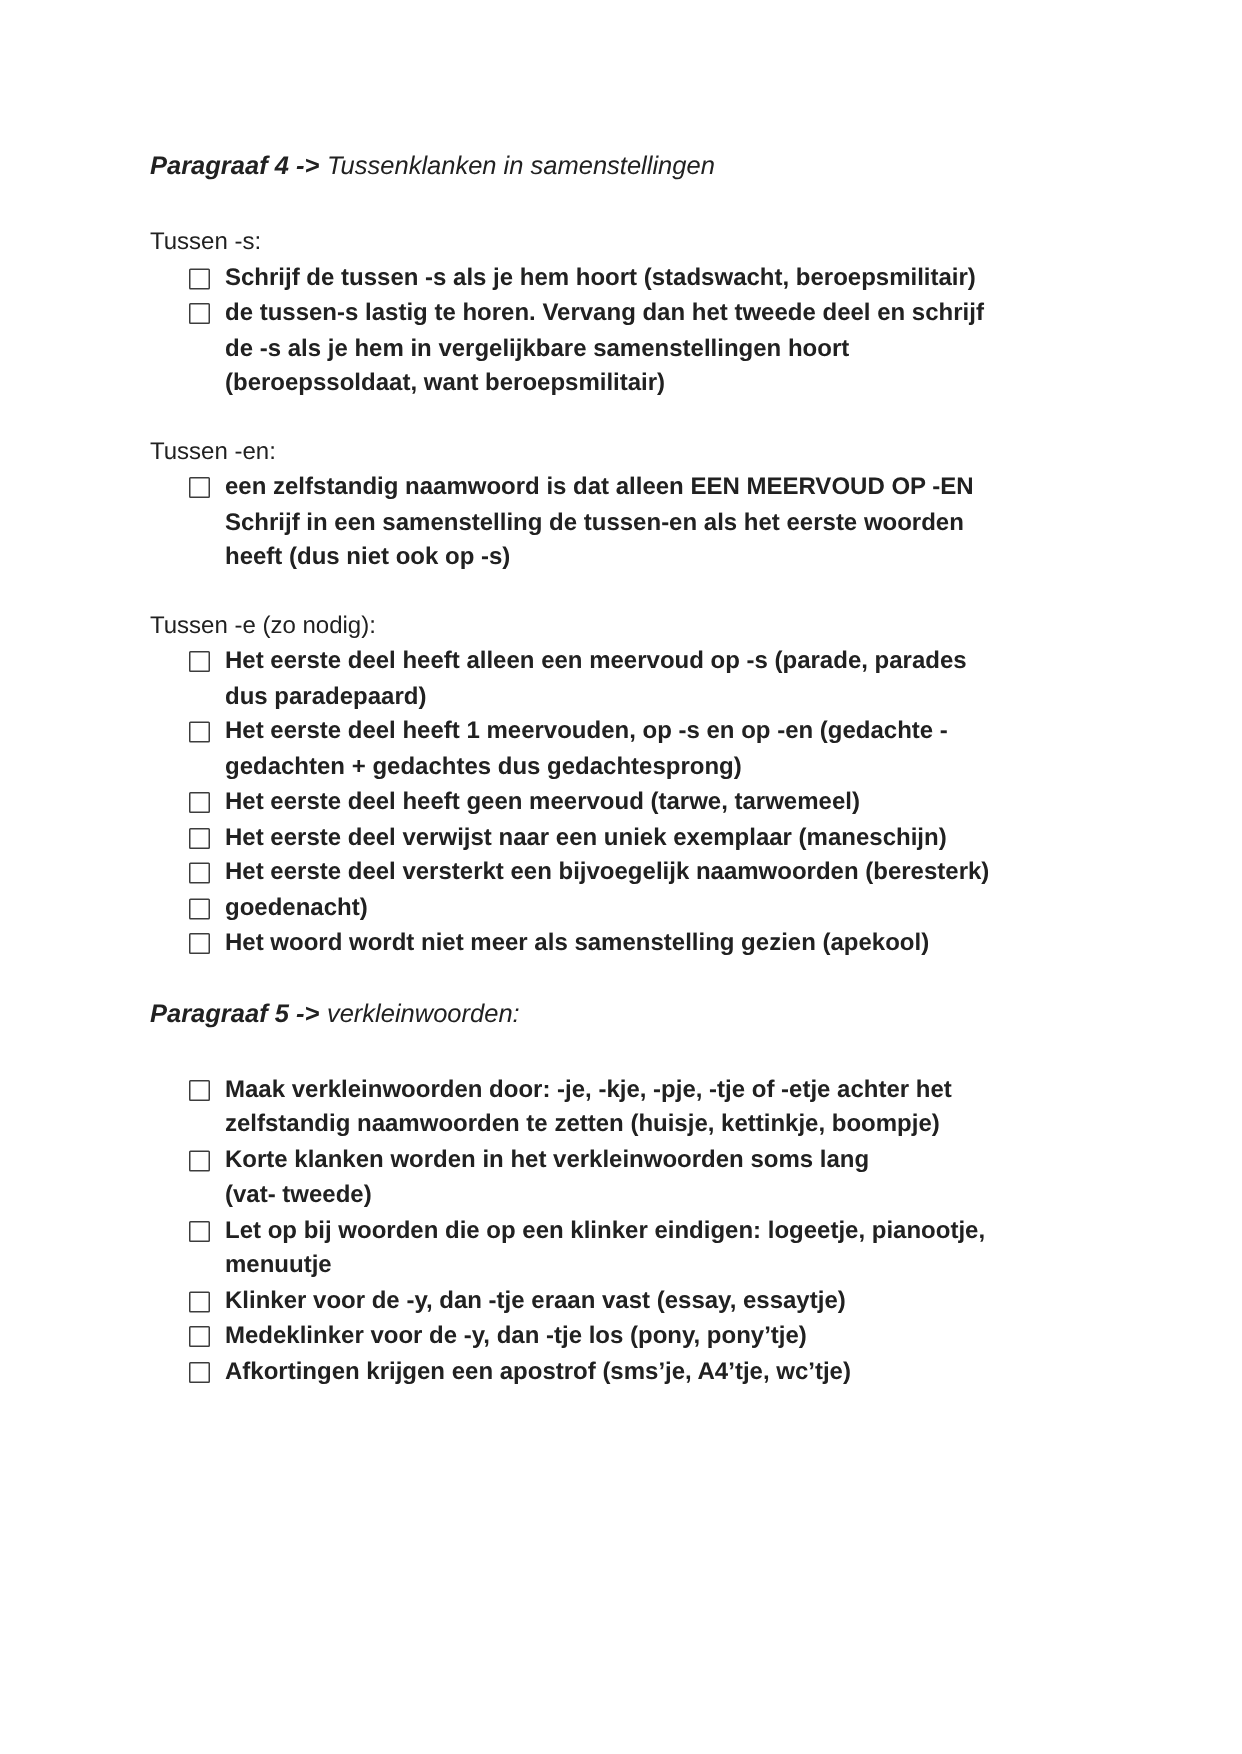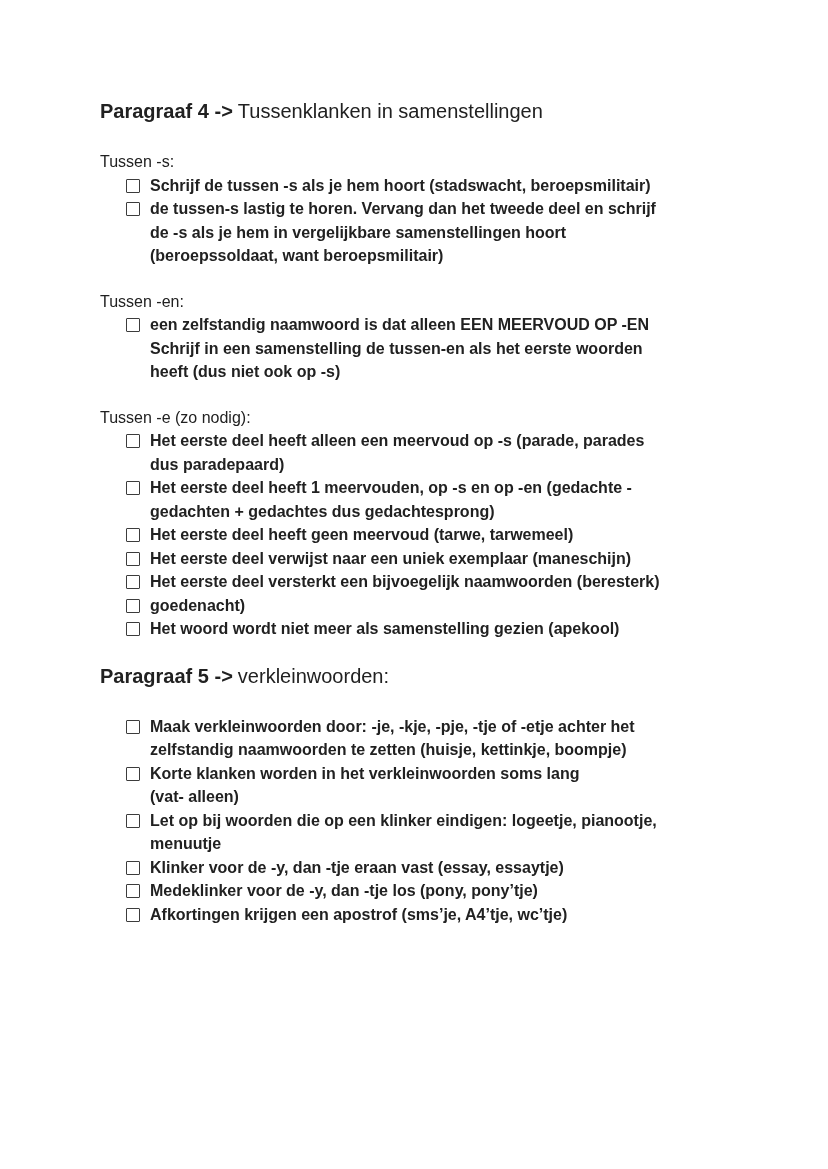--- a/index.html
+++ b/index.html
@@ -14,23 +14,24 @@
     background: #ffffff;
     overflow: hidden;
     box-sizing: border-box;
     padding: 98px 60px 40px 100px;
     font-family: "Liberation Sans", "DejaVu Sans", sans-serif;
     font-size: 16px;
     line-height: 23.5px;
     color: #212121;
   }
   .section-heading {
-    font-size: 20px;
+    font-size: 17px;
     line-height: 26px;
     margin: 22px 0 26px 0;
+    font-style: italic;
   }
   .section-heading:first-child {
     margin-top: 0;
   }
   .heading-lead {
     font-weight: bold;
   }
   .heading-title {
     margin-left: 5px;
     font-weight: normal;
@@ -149,21 +150,21 @@
         <span class="checkbox-icon"></span>
         <div class="checklist-item-text">
           <div class="text-line">Maak verkleinwoorden door: -je, -kje, -pje, -tje of -etje achter het</div>
           <div class="text-line">zelfstandig naamwoorden te zetten (huisje, kettinkje, boompje)</div>
         </div>
       </div>
       <div class="checklist-item">
         <span class="checkbox-icon"></span>
         <div class="checklist-item-text">
           <div class="text-line">Korte klanken worden in het verkleinwoorden soms lang</div>
-          <div class="text-line">(vat- alleen)</div>
+          <div class="text-line">(vat- tweede)</div>
         </div>
       </div>
       <div class="checklist-item">
         <span class="checkbox-icon"></span>
         <div class="checklist-item-text">
           <div class="text-line">Let op bij woorden die op een klinker eindigen: logeetje, pianootje,</div>
           <div class="text-line">menuutje</div>
         </div>
       </div>
       <div class="checklist-item">

